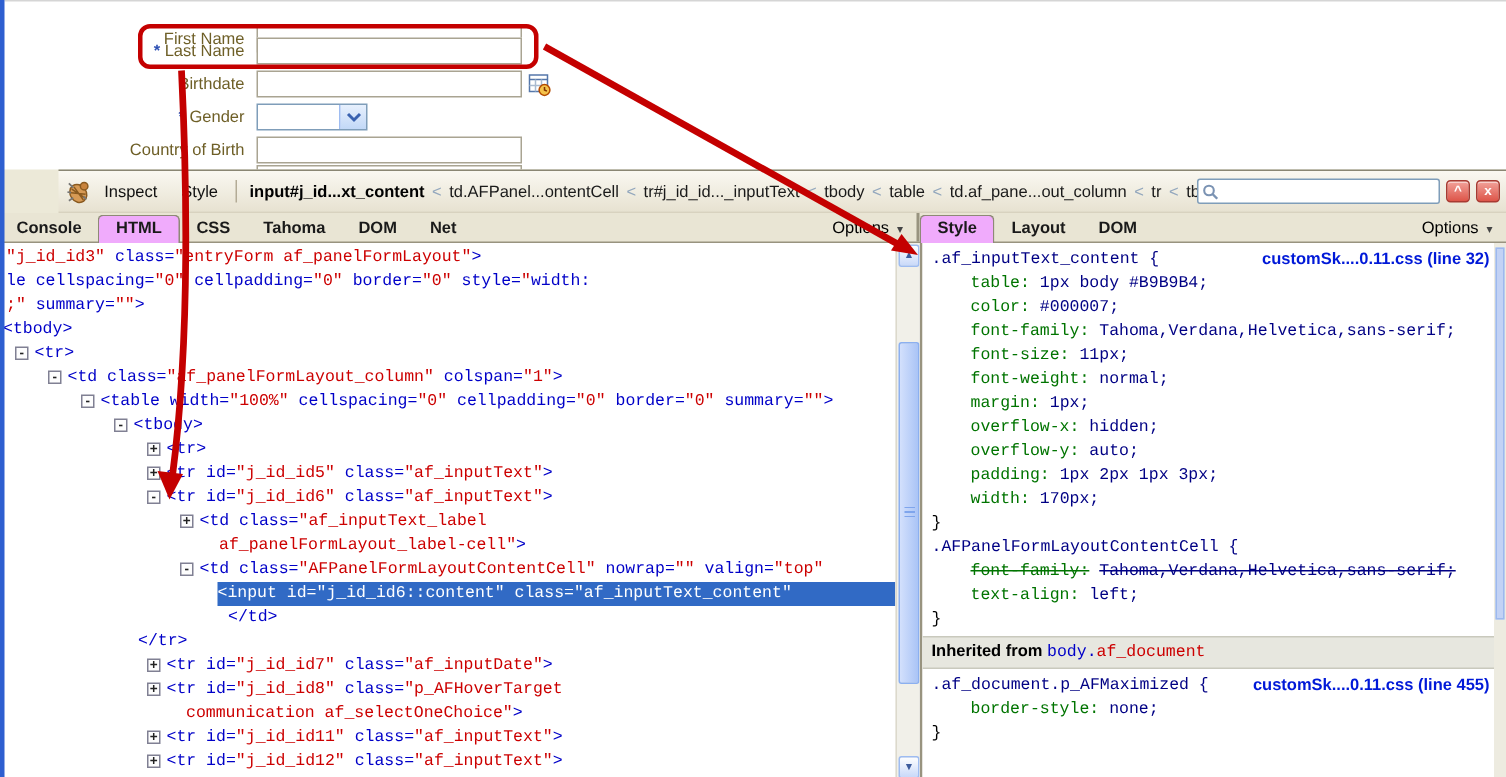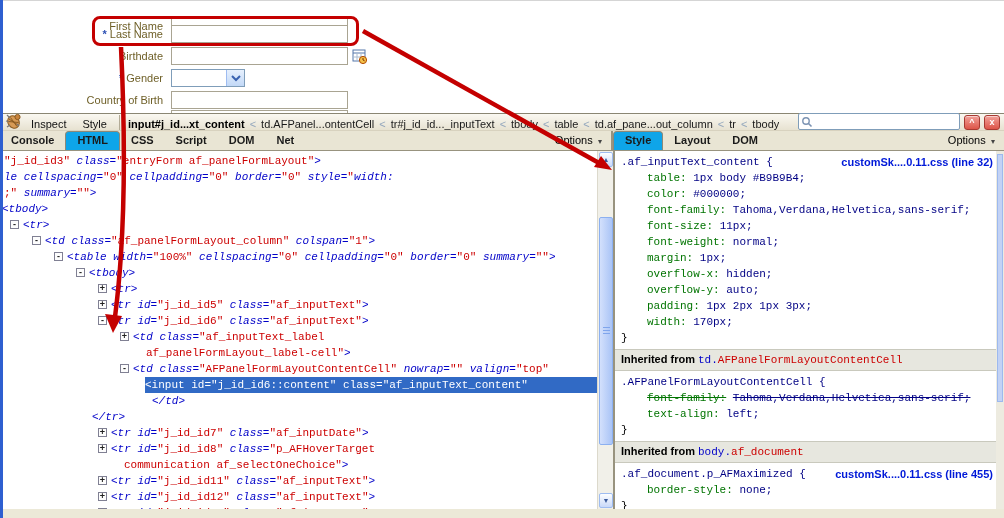--- a/index.html
+++ b/index.html
@@ -20,50 +20,50 @@
   .combo { position:absolute; left:168px; top:0; width:74px; height:18px; background:#fff; border:1px solid #7f9db9; }
   .combo-btn { position:absolute; right:0; top:0; width:18px; height:16px; background:linear-gradient(#e7f0fd,#c2d8f7); border-left:1px solid #9ebcf1; display:flex; align-items:center; justify-content:center; }
   .cal-icon { position:absolute; left:349px; top:1px; width:16px; height:17px; }
 
   
   #hl-rect { position:absolute; left:92px; top:16px; width:267px; height:30px; border:3px solid #c40000; border-radius:8px; z-index:40; }
   #arrow-overlay { position:absolute; left:0; top:0; width:1004px; height:518px; z-index:50; pointer-events:none; }
 
   
   #firebug { position:absolute; left:0; top:113px; width:1004px; height:405px; background:#ece9d8; }
-  .fb-toolbar { height:18px; display:flex; align-items:flex-end; background:linear-gradient(#faf8f1,#e7e2d1); border-top:1px solid #8a8673; border-bottom:1px solid #d8d2bf; padding:0 4px; }
+  .fb-toolbar { height:29px; display:flex; align-items:center; background:linear-gradient(#faf8f1,#e7e2d1); border-top:1px solid #8a8673; border-bottom:1px solid #d8d2bf; padding:0 4px;margin-left:39px; }
   .fb-tool-label { margin:0 8px; color:#111; cursor:default; }
   .tb-sep { width:1px; height:15px; background:#b3ab96; margin:0 4px; }
   #breadcrumb { display:flex; align-items:center; white-space:nowrap; overflow:hidden; margin-left:4px; }
   .crumb { color:#1a1a1a; }
   .crumb.bold { font-weight:bold; color:#000; }
   .crumb-sep { color:#93a7bd; margin:0 5px; }
   #search-box { margin-left:auto; flex:0 0 auto; width:162px; height:17px; border:1px solid #7f9db9; background:#fff; border-radius:2px; display:flex; align-items:center; padding-left:2px; }
   .mini-btn { flex:0 0 auto; width:16px; height:15px; margin-left:4px; border:1px solid #a83a32; border-radius:3px; background:linear-gradient(#f2a29a,#dd5549); color:#fff; font-weight:bold; font-size:9px; line-height:12px; text-align:center; box-shadow:inset 0 1px 0 rgba(255,255,255,.5); }
 
-  .fb-tabstrip { height:20px; display:flex; align-items:flex-start; background:#e9e5d4; border-bottom:1px solid #98937f; }
+  .fb-tabstrip { height:20px; display:flex; align-items:center; background:#e9e5d4; border-bottom:1px solid #98937f; }
   .tabs-left { width:611px; display:flex; align-items:flex-end; }
   .tabs-right { flex:1; display:flex; align-items:flex-end; }
   .strip-div { width:2px; align-self:stretch; background:#98937f; }
   .fb-tab { padding:2px 11px 3px; font-weight:bold; color:#1a1a1a; cursor:default; }
-  .fb-tab.active { background:#0ea5e9; border:1px solid #8e8977; border-bottom:none; border-radius:4px 4px 0 0; margin-bottom:-1px; padding-bottom:4px; }
+  .fb-tab.active { background:#f0abfc; border:1px solid #8e8977; border-bottom:none; border-radius:4px 4px 0 0; margin-bottom:-1px; padding-bottom:4px; }
   .options { margin-left:auto; margin-right:9px; padding-bottom:3px; color:#000; }
   .options .dn { font-size:8px; color:#444; margin-left:3px; }
 
   .fb-main { display:flex; height:358px; background:#fff; }
   #left-panel { position:relative; width:613px; background:#fff; overflow:hidden; }
   .panel-div { width:2px; background:#98937f; }
   #right-panel { position:relative; flex:1; background:#fff; overflow:hidden; }
 
   
   #html-tree { position:absolute; left:0; right:16px; top:0; bottom:0; overflow:hidden; padding-top:2px;
     font-family:"Liberation Mono", monospace; font-size:11px; line-height:16px; white-space:pre; }
   .t-row { display:flex; align-items:flex-start; height:16px; }
   .expander { flex:0 0 auto; width:9px; height:9px; margin:3px 4px 0 0; border:1px solid #808093; background:#fdfdfd; color:#222; font:bold 9px/7px "Liberation Sans",sans-serif; text-align:center; }
-  .seg-t { color:#0000c8;font-style:italic; }
+  .seg-t { color:#0000c8; }
   .seg-v { color:#cc0000; }
   .selbar { flex:1; background:#316ac5; }
   .selbar span { color:#fff !important; }
 
   
   .vscroll { position:absolute; right:0; top:0; bottom:0; width:16px; background:#f1f0e9; border-left:1px solid #dcd9cc; }
   .sb-btn { position:absolute; left:1px; width:14px; height:15px; background:linear-gradient(#fdfeff,#c9d9f9); border:1px solid #9ebcf1; border-radius:2px; color:#3c5b9c; font-size:7px; line-height:13px; text-align:center; }
   .sb-thumb { position:absolute; left:1px; width:14px; background:linear-gradient(90deg,#d3e0fc,#aac4f6); border:1px solid #8cb0f0; border-radius:2px; }
   .sb-grip { position:absolute; left:3px; top:50%; width:7px; height:8px; margin-top:-4px;
     background:repeating-linear-gradient(#7fa5ec 0 1px, transparent 1px 3px); }
@@ -168,21 +168,21 @@
     </div>
     <div class="mini-btn">^</div>
     <div class="mini-btn">x</div>
   </div>
 
   <div class="fb-tabstrip">
     <div class="tabs-left" id="left-tabs">
         <span class="fb-tab">Console</span>
         <span class="fb-tab active">HTML</span>
         <span class="fb-tab">CSS</span>
-        <span class="fb-tab">Script</span>
+        <span class="fb-tab">Tahoma</span>
         <span class="fb-tab">DOM</span>
         <span class="fb-tab">Net</span>
         <span class="options">Options<span class="dn"> ▾</span></span>
       </div>
     <div class="strip-div"></div>
     <div class="tabs-right" id="right-tabs">
         <span class="fb-tab active">Style</span>
         <span class="fb-tab">Layout</span>
         <span class="fb-tab">DOM</span>
         <span class="options">Options<span class="dn"> ▾</span></span>
@@ -198,31 +198,30 @@
             <div class="sb-grip"></div>
           </div>
         <div class="sb-btn" style="bottom:1px;">▼</div>
       </div>
     </div>
     <div class="panel-div"></div>
     <div id="right-panel">
       <div id="style-rules">
           <div class="rule-head"><span class="sel-name">.af_inputText_content {</span><span class="file-ref">customSk....0.11.css (line 32)</span></div>
           <div class="prop-line"><span class="prop-n">table:</span> <span class="prop-v">1px body #B9B9B4;</span></div>
-          <div class="prop-line"><span class="prop-n">color:</span> <span class="prop-v">#000000;</span></div>
+          <div class="prop-line"><span class="prop-n">color:</span> <span class="prop-v">#000007;</span></div>
           <div class="prop-line"><span class="prop-n">font-family:</span> <span class="prop-v">Tahoma,Verdana,Helvetica,sans-serif;</span></div>
           <div class="prop-line"><span class="prop-n">font-size:</span> <span class="prop-v">11px;</span></div>
           <div class="prop-line"><span class="prop-n">font-weight:</span> <span class="prop-v">normal;</span></div>
           <div class="prop-line"><span class="prop-n">margin:</span> <span class="prop-v">1px;</span></div>
           <div class="prop-line"><span class="prop-n">overflow-x:</span> <span class="prop-v">hidden;</span></div>
           <div class="prop-line"><span class="prop-n">overflow-y:</span> <span class="prop-v">auto;</span></div>
           <div class="prop-line"><span class="prop-n">padding:</span> <span class="prop-v">1px 2px 1px 3px;</span></div>
           <div class="prop-line"><span class="prop-n">width:</span> <span class="prop-v">170px;</span></div>
           <div class="close-brace">}</div>
-          <div class="inherit-band">Inherited from <span class="inh-prefix">td.</span><span class="inh-name">AFPanelFormLayoutContentCell</span></div>
           <div class="rule-head"><span class="sel-name">.AFPanelFormLayoutContentCell {</span></div>
           <div class="prop-line strike"><span class="prop-n">font-family:</span> <span class="prop-v">Tahoma,Verdana,Helvetica,sans-serif;</span></div>
           <div class="prop-line"><span class="prop-n">text-align:</span> <span class="prop-v">left;</span></div>
           <div class="close-brace">}</div>
           <div class="inherit-band">Inherited from <span class="inh-prefix">body.</span><span class="inh-name">af_document</span></div>
           <div class="rule-head"><span class="sel-name">.af_document.p_AFMaximized {</span><span class="file-ref">customSk....0.11.css (line 455)</span></div>
           <div class="prop-line"><span class="prop-n">border-style:</span> <span class="prop-v">none;</span></div>
           <div class="close-brace">}</div>
         </div>
       <div class="vscroll-thin">

